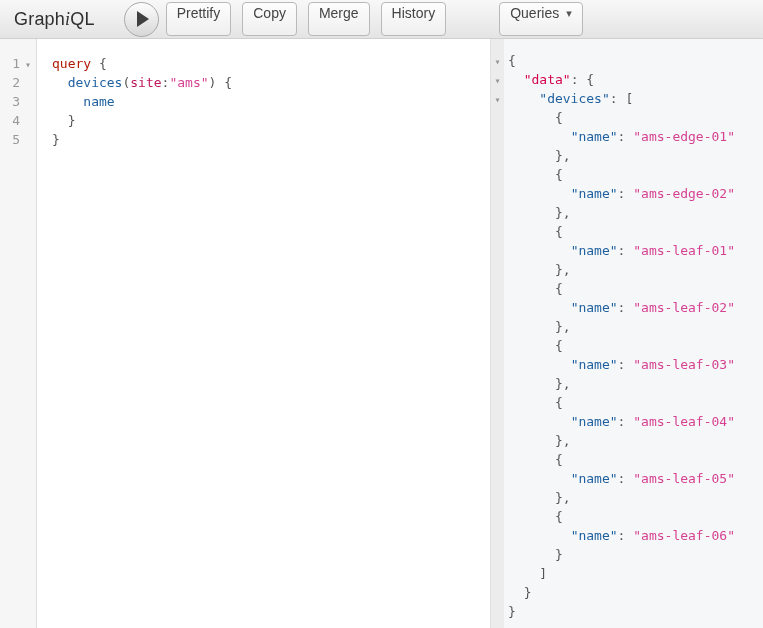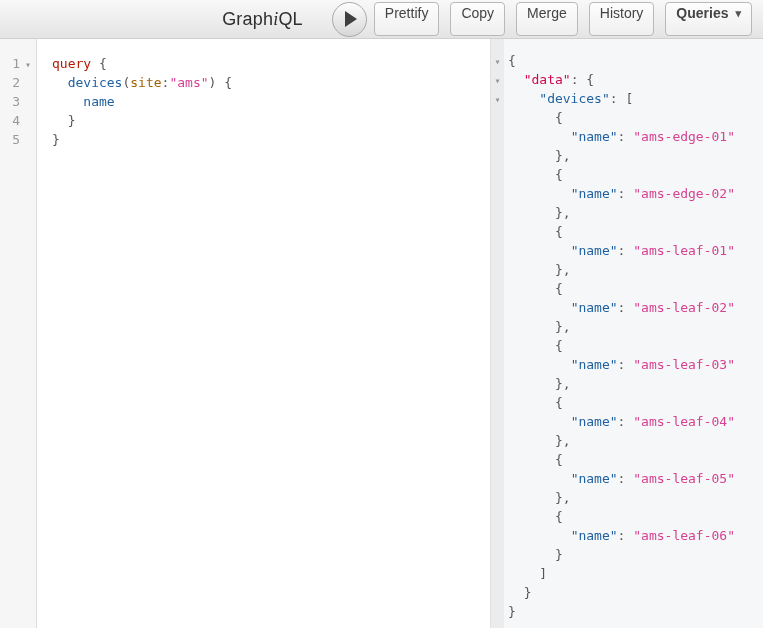--- a/index.html
+++ b/index.html
@@ -13,21 +13,20 @@
   .app { width: 763px; height: 628px; display: flex; flex-direction: column; }
 
   
   .topbar {
     height: 38px; flex: 0 0 38px;
     background: linear-gradient(180deg, #f8f8f8, #e4e4e4);
     border-bottom: 1px solid #d0d0d0;
     display: flex; align-items: center;
     padding-left: 14px;
     box-sizing: content-box;
-    justify-content: flex-end;
   }
   .logo {
     font-size: 18px; color: #2f2f2f; letter-spacing: 0.2px;
     white-space: nowrap;
   }
   .logo em { font-style: italic; font-family: "Liberation Serif", serif; }
   .execute-button {
     margin-left: 29px;
     width: 35px; height: 35px;
     border-radius: 50%;
@@ -49,21 +48,21 @@
     margin-right: 11px;
     padding: 2px 10px 14px;
     font-family: "Liberation Sans", sans-serif;
     font-size: 14px; color: #444;
     background: linear-gradient(180deg, #fdfdfd, #efefef);
     border: 1px solid #b9b9b9;
     border-radius: 4px;
     cursor: pointer; outline: none;
     white-space: nowrap;
   }
-  .queries-button { display: inline-flex; align-items: center; font-weight: bold; }
+  .queries-button { margin-left: 42px; display: inline-flex; align-items: center; }
   .caret { font-size: 11px; color: #555; margin-left: 7px; line-height: 1; }
 
   
   .main { flex: 1; display: flex; min-height: 0; }
 
   
   .editor-pane {
     width: 490px; flex: 0 0 490px;
     position: relative; background: #fff;
     overflow: hidden;
@@ -101,21 +100,21 @@
     color: #999; user-select: none;
   }
   .editor-lines .fold-cell { flex: 0 0 16px; width: 16px; text-align: center; }
   .result-lines .fold-cell { flex: 0 0 13px; width: 13px; text-align: center; }
   .fold-cell { color: #979797; font-size: 10px; user-select: none; }
   .code { padding-left: 16px; }
   .result-lines .code { padding-left: 4px; }
 
   .tok-kw   { color: #B11A04; }
   .tok-prop { color: #1F61A0; margin-top: 8px; }
-  .tok-attr { color: #a16207; }
+  .tok-attr { color: #be185d; }
   .tok-str  { color: #D64292; }
   .tok-def  { color: #D2054E; }
   .tok-pn   { color: #555555; }
 </style>
 </head>
 <body>
 
 <div class="app">
 
   <div class="topbar">

